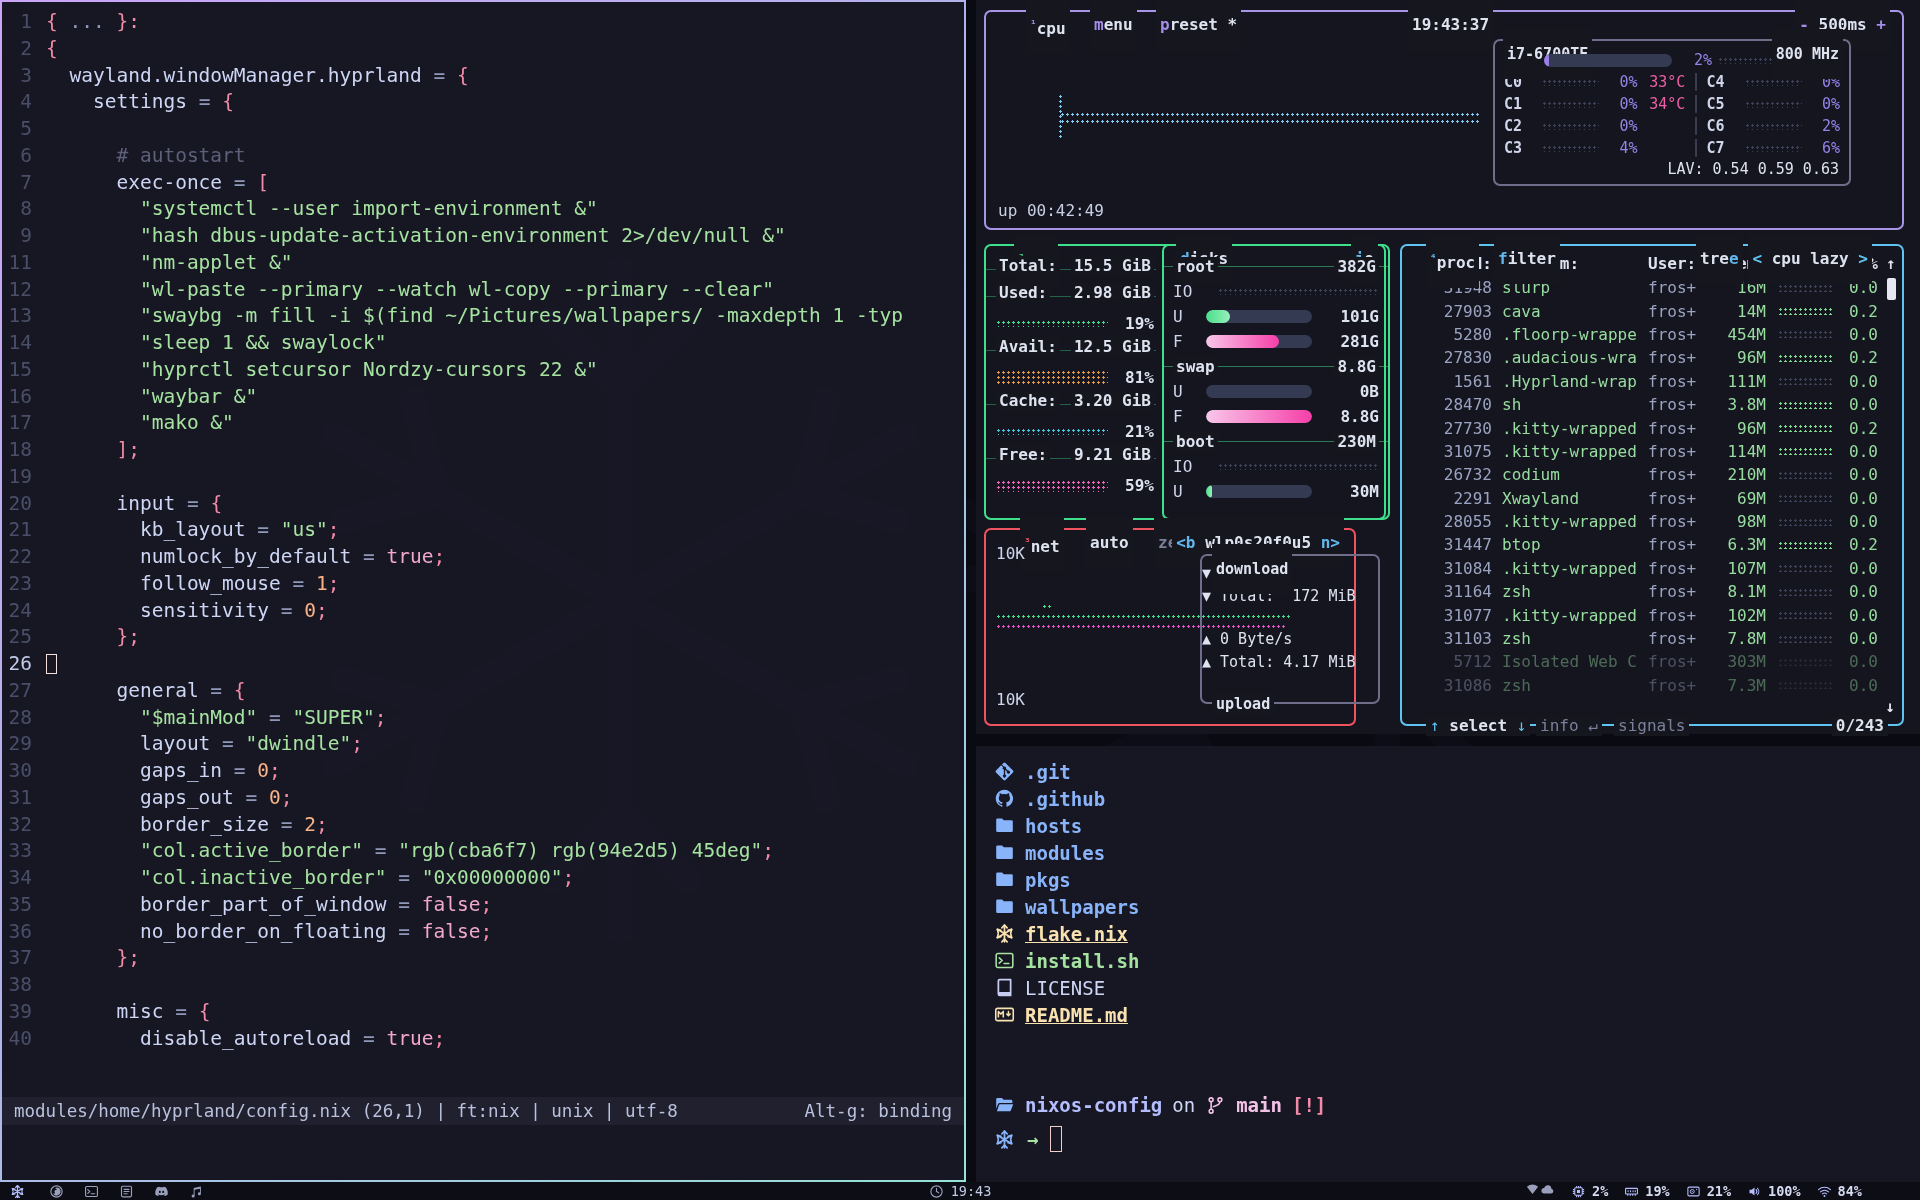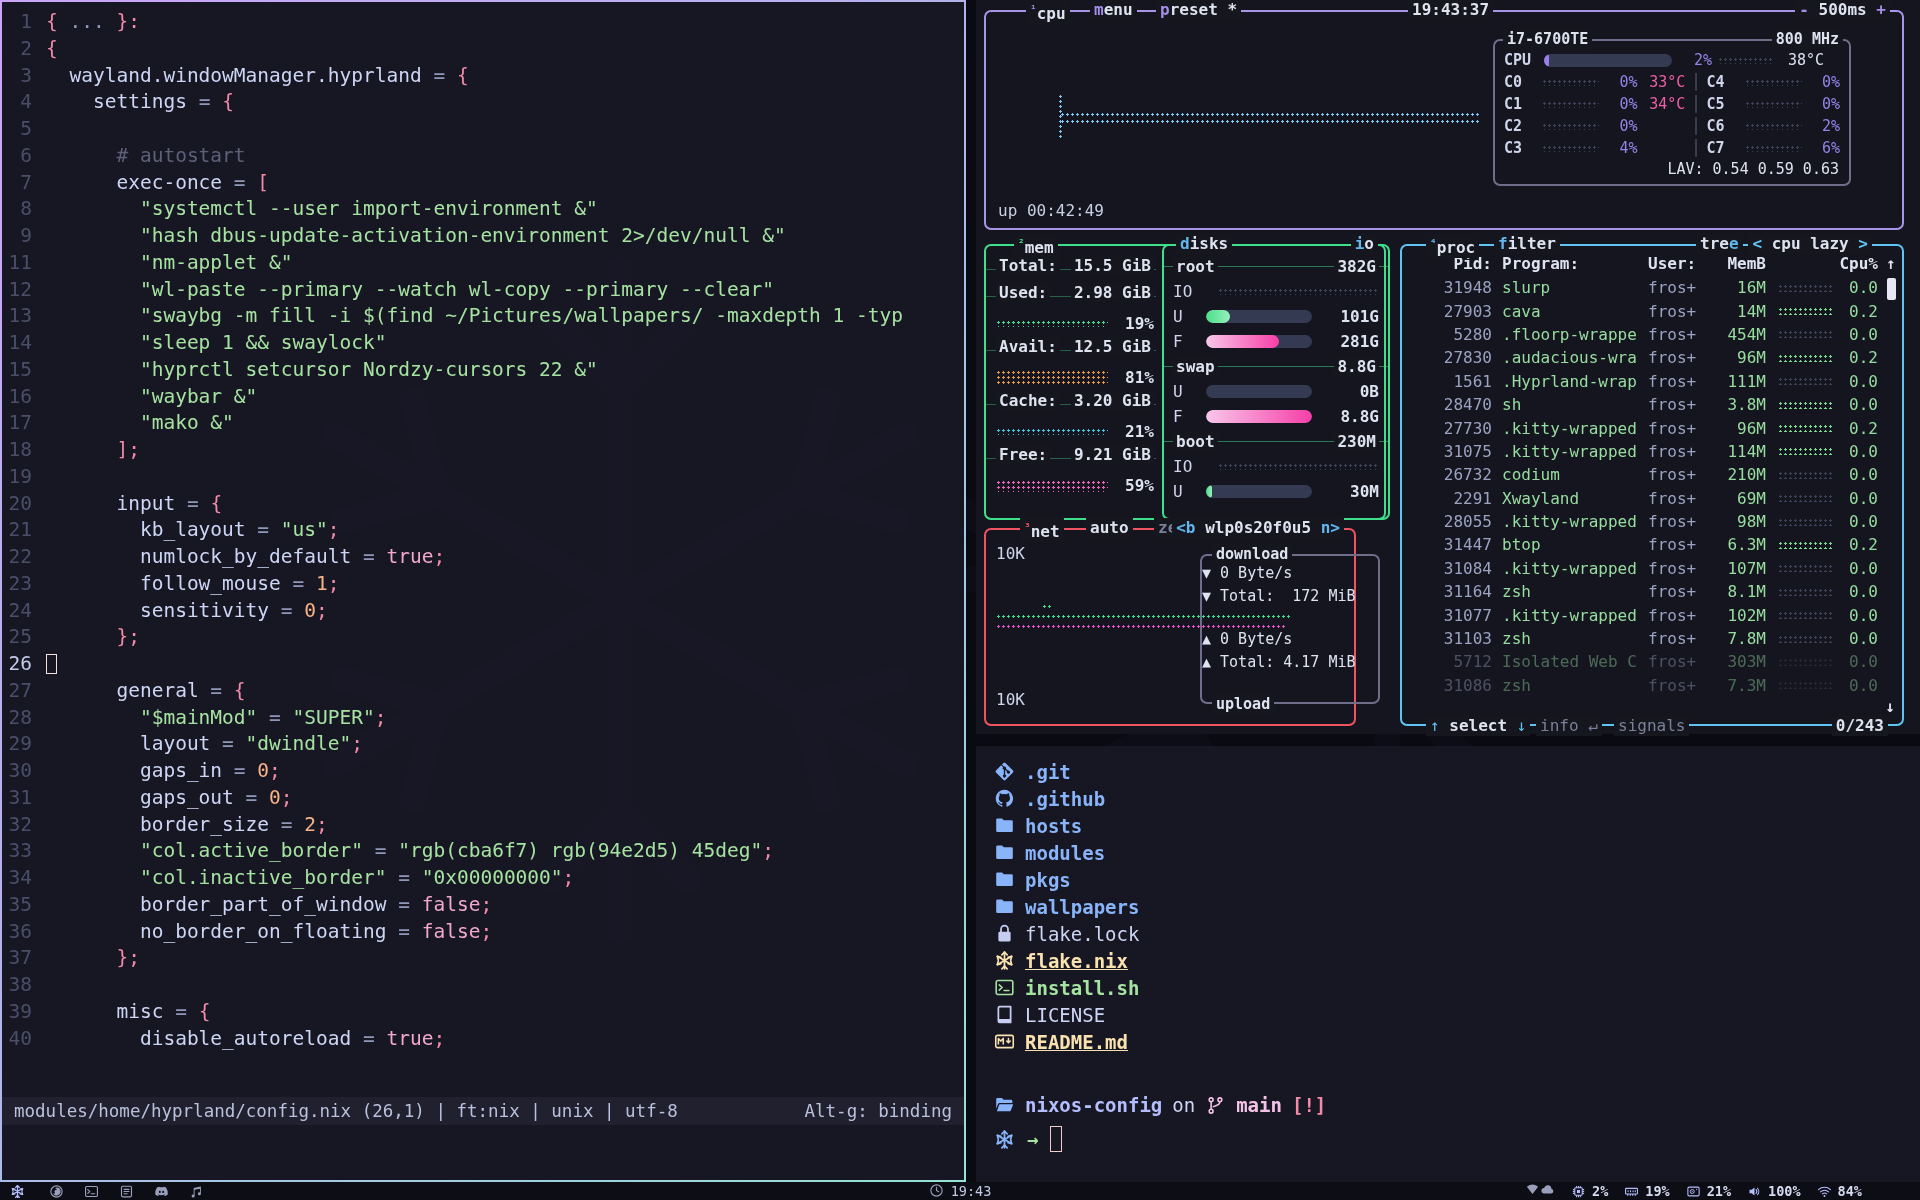--- a/index.html
+++ b/index.html
@@ -28,21 +28,21 @@
   .cursor-block{display:inline-block;width:11px;height:20px;border:1.5px solid #f5e0dc;
     vertical-align:-4px}
   #statusline{position:absolute;left:0;right:0;top:1095px;height:28px;background:#20202e;
     color:#b9c1dd;font-size:17.5px;line-height:28px;display:flex;justify-content:space-between;
     padding:0 12px;white-space:pre}
 
   
   #btop{position:absolute;left:976px;top:0;width:944px;height:734px;background:var(--bg-btop);
     font-size:16px;color:var(--bt-white)}
   .bbox{position:absolute;border:2px solid;border-radius:7px}
-  .blabel{position:absolute;top:-12px;background:#16161f;padding:0 4px;font-weight:bold;
+  .blabel{position:absolute;top:-12px;background:#16161f;padding:15px 4px;font-weight:bold;
     color:var(--bt-white);white-space:pre;line-height:20px}
   .blabel-bot{position:absolute;bottom:-12px;background:#16161f;padding:0 4px;white-space:pre;line-height:20px}
   .hot{font-weight:bold}
   sup{font-size:11px}
   .dots{background-image:radial-gradient(circle,var(--dc) 1.15px,transparent 1.35px);
     background-size:5px 5px}
   .bar{height:13px;border-radius:7px;background:#343a52;position:relative;overflow:hidden;flex:1}
   .bar i{position:absolute;left:0;top:0;bottom:0;border-radius:7px}
   .fill-green{background:linear-gradient(90deg,#49df89,#98f0bb)}
   .fill-pink{background:linear-gradient(90deg,#f8c7ea,#f63fa8)}
@@ -124,21 +124,21 @@
   #prompt2{position:absolute;left:18px;top:380px;display:flex;align-items:center;gap:12px}
   #prompt2 .parrow{color:var(--green);font-weight:bold}
   .term-cursor{display:inline-block;width:12px;height:26px;border:1.5px solid #f2cdcd}
 
   
   #bar{position:absolute;left:0;top:1182px;width:1920px;height:18px;background:#0d0d15;
     display:flex;align-items:center;font-size:13.5px;color:#c3cbe8}
   #bar .icon{width:15px;height:15px}
   #bar-left{display:flex;align-items:center;gap:24px;padding-left:10px}
   #bar-left .appicons{display:flex;align-items:center;gap:20px}
-  #bar-center{position:absolute;left:0;right:0;display:flex;justify-content:center;align-items:flex-start;gap:7px}
+  #bar-center{position:absolute;left:0;right:0;display:flex;justify-content:center;align-items:flex-end;gap:7px}
   #bar-right{margin-left:auto;display:flex;align-items:center;gap:16px;padding-right:58px}
   .mod{display:flex;align-items:center;gap:6px}
   .mod b{font-weight:bold;color:#d6dcf2}
 </style>
 </head>
 <body>
 
 <svg id="wallpaper" viewBox="0 0 1920 1200">
   <g stroke="#4b4e6e" stroke-width="26" fill="none" opacity="0.16" stroke-linecap="round">
     <g transform="translate(620,600)">
@@ -624,28 +624,20 @@
       </div>
       <div class="frow">
         <span class="icon i-blue">
           <svg viewBox="0 0 24 24">
             <path fill="currentColor" d="M2.5 5.5A1.5 1.5 0 0 1 4 4h5.2l2 2H20a1.5 1.5 0 0 1 1.5 1.5V18A1.5 1.5 0 0 1 20 19.5H4A1.5 1.5 0 0 1 2.5 18z"></path>
           </svg>
         </span>
         <span class="fname c-blue">wallpapers</span>
       </div>
       <div class="frow">
-        <span class="icon i-white">
-          <svg viewBox="0 0 24 24">
-            <path fill="currentColor" d="M7 10V7a5 5 0 0 1 10 0v3h.5A1.5 1.5 0 0 1 19 11.5v8A1.5 1.5 0 0 1 17.5 21h-11A1.5 1.5 0 0 1 5 19.5v-8A1.5 1.5 0 0 1 6.5 10zm2 0h6V7a3 3 0 0 0-6 0z"></path>
-          </svg>
-        </span>
-        <span class="fname c-white">flake.lock</span>
-      </div>
-      <div class="frow">
         <span class="icon i-yellow">
           <svg viewBox="0 0 24 24">
             <g fill="none" stroke="currentColor" stroke-width="2" stroke-linecap="round">
               <path d="M12 2.5v19M3.8 7.25l16.4 9.5M3.8 16.75l16.4-9.5"></path>
               <path d="M12 2.5l3 3m-3-3-3 3m3 13 3 3m-3-3-3 3M3.8 7.25l4.1 1.1m-4.1-1.1 1.1 4.1m15.3 5.4-4.1-1.1m4.1 1.1-1.1-4.1m-15.3 4.1 1.1-4.1m-1.1 4.1 4.1-1.1m12.3-8.4-1.1 4.1m1.1-4.1-4.1 1.1"></path>
             </g>
           </svg>
         </span>
         <span class="fname c-yellow">flake.nix</span>
       </div>

